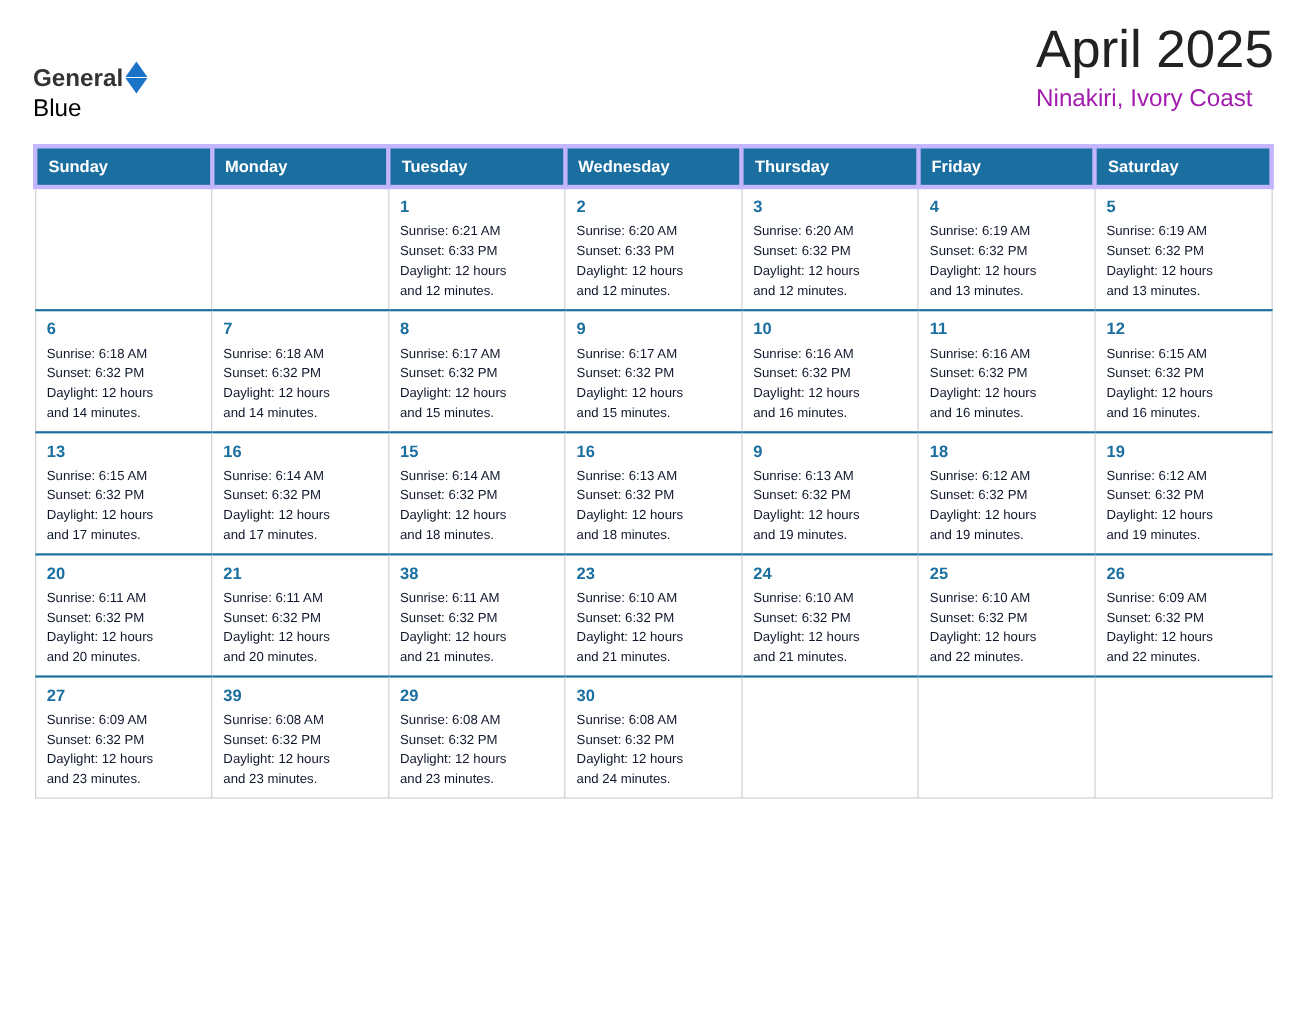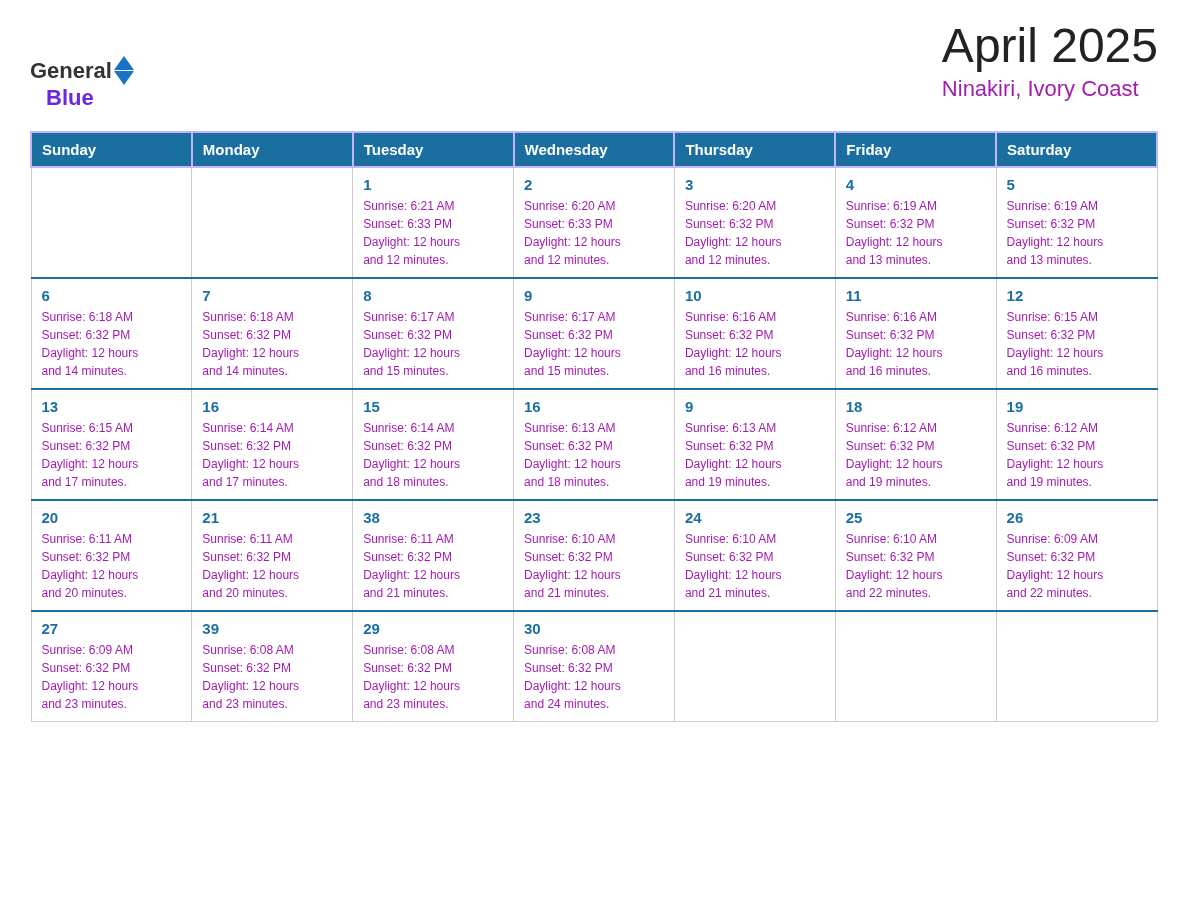--- a/index.html
+++ b/index.html
@@ -49,41 +49,41 @@
       width: 100%;
       border-collapse: collapse;
     }
     .calendar thead tr th {
       background-color: #1a6fa0;
       color: #fff;
       font-size: 15px;
       font-weight: bold;
       padding: 8px 10px;
       text-align: left;
-      border: 2px solid #c4b5fd;
+      border: 4px solid #c4b5fd;
     }
     .calendar tbody tr td {
       vertical-align: top;
       padding: 8px 10px;
       border: 1px solid #ccc;
       font-size: 12.5px;
       color: #333;
       width: 14.28%;
       min-height: 90px;
     }
     .day-number {
       font-size: 15px;
       font-weight: bold;
       color: #1a6fa0;
       display: block;
       margin-bottom: 4px;
     }
     .day-info {
       font-size: 12px;
-      color: #a21caf;
+      color: #0f172a;
       line-height: 1.5;
     }
     .empty-cell {
       background: #fff;
     }
     .calendar tbody tr:not(:last-child) td {
       border-bottom: 2px solid #1a6fa0;
     }
   </style>
 </head>
@@ -92,21 +92,21 @@
 <div class="header">
   <div class="logo">
     <div style="display:flex; flex-direction:column; align-items:flex-start;">
       <div style="display:flex; align-items:center;margin-top:36px;">
         <span class="logo-text-general">General</span>
         <div style="display:flex; flex-direction:column; align-items:center; margin-left:2px;">
           <div style="width:0;height:0;border-left:10px solid transparent;border-right:10px solid transparent;border-bottom:14px solid #1a73c7; margin-bottom:1px;"></div>
           <div style="width:0;height:0;border-left:10px solid transparent;border-right:10px solid transparent;border-top:14px solid #1a73c7;"></div>
         </div>
       </div>
-      <span class="logo-text-blue" style="margin-left: 16px; font-size:22px; color:#6d28d9; font-weight:bold;">Blue</span>
+      <span class="logo-text-blue" style="margin-left: 0; font-size:22px; color:#000000; font-weight:normal;">Blue</span>
     </div>
   </div>
   <div class="title-block">
     <div class="title-month">April 2025</div>
     <div class="title-location">Ninakiri, Ivory Coast</div>
   </div>
 </div>
 
 <table class="calendar">
   <thead>

